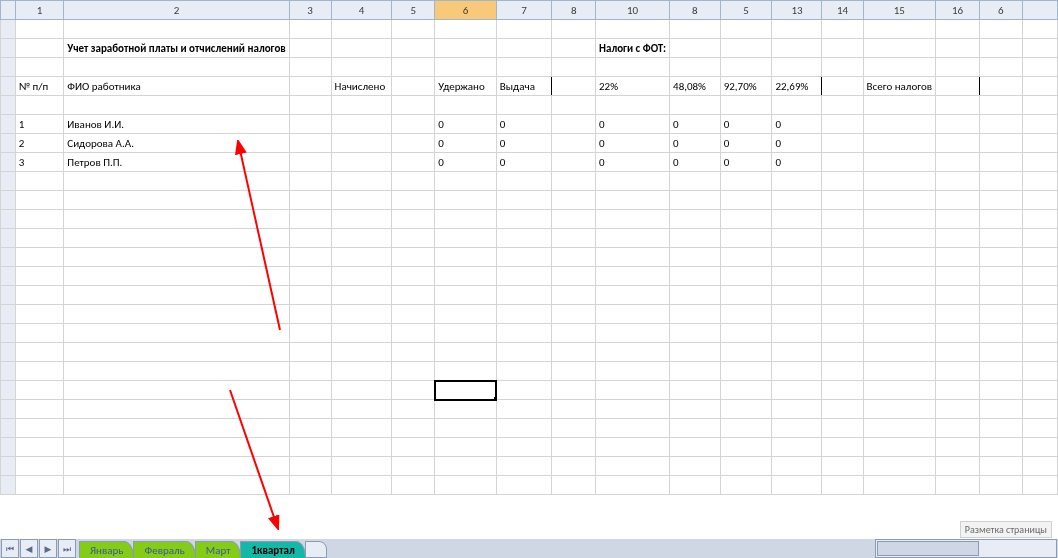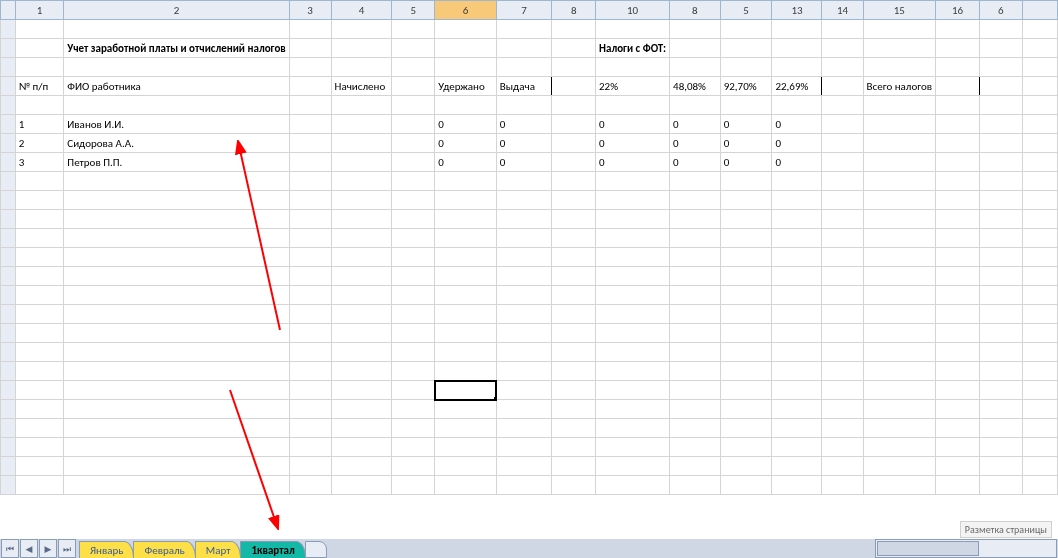--- a/index.html
+++ b/index.html
@@ -12,21 +12,21 @@
   .bold{font-weight:bold}
   .bt{border-top:1px solid #000!important}
   .bb{border-bottom:1px solid #000!important}
   .bl{border-left:1px solid #000!important}
   .br{border-right:1px solid #000!important}
   .yel{background:#ffff00}
   .cursor{outline:2px solid #000;outline-offset:-1px;position:relative}
   .cursor::after{content:"";position:absolute;right:-3px;bottom:-3px;width:5px;height:5px;background:#000}
   .tabs{position:absolute;left:0;right:0;bottom:0;height:19px;background:#cfd7e5;display:flex;align-items:flex-end;font-size:11px}
   .tabs .navbtn{width:16px;height:17px;border:1px solid #8a9bb5;background:#e8edf5;margin-left:1px;display:flex;align-items:center;justify-content:center;color:#5a6b87;font-size:9px}
-  .tab{padding:2px 10px 1px;border:1px solid #8a9bb5;border-bottom:none;background:#fde047;margin-left:-1px;border-radius:0 10px 0 0 / 0 16px 0 0;color:#3b5a9a}
+  .tab{padding:2px 10px 1px;border:1px solid #8a9bb5;border-bottom:none;background:#84cc16;margin-left:-1px;border-radius:0 10px 0 0 / 0 16px 0 0;color:#3b5a9a}
   .tab.active{background:#14b8a6;font-weight:bold;color:#000}
   .tabs .spacer{flex:1}
   .tabs .newtab{width:20px;height:15px;border:1px solid #8a9bb5;background:#e8edf5;border-radius:0 8px 0 0;margin-left:-1px}
   .hscroll{width:180px;height:17px;border:1px solid #8a9bb5;background:#e8edf5;margin-right:1px;position:relative}
   .hscroll .thumb{position:absolute;left:1px;top:1px;width:100px;height:13px;background:#cfd7e5;border:1px solid #8a9bb5}
   .status{position:absolute;right:6px;bottom:20px;font-size:10px;color:#6a6a6a;background:#f3f3f3;border:1px solid #d0d0d0;padding:1px 4px}
   svg.arrow{position:absolute;pointer-events:none}
 </style>
 </head>
 <body>

